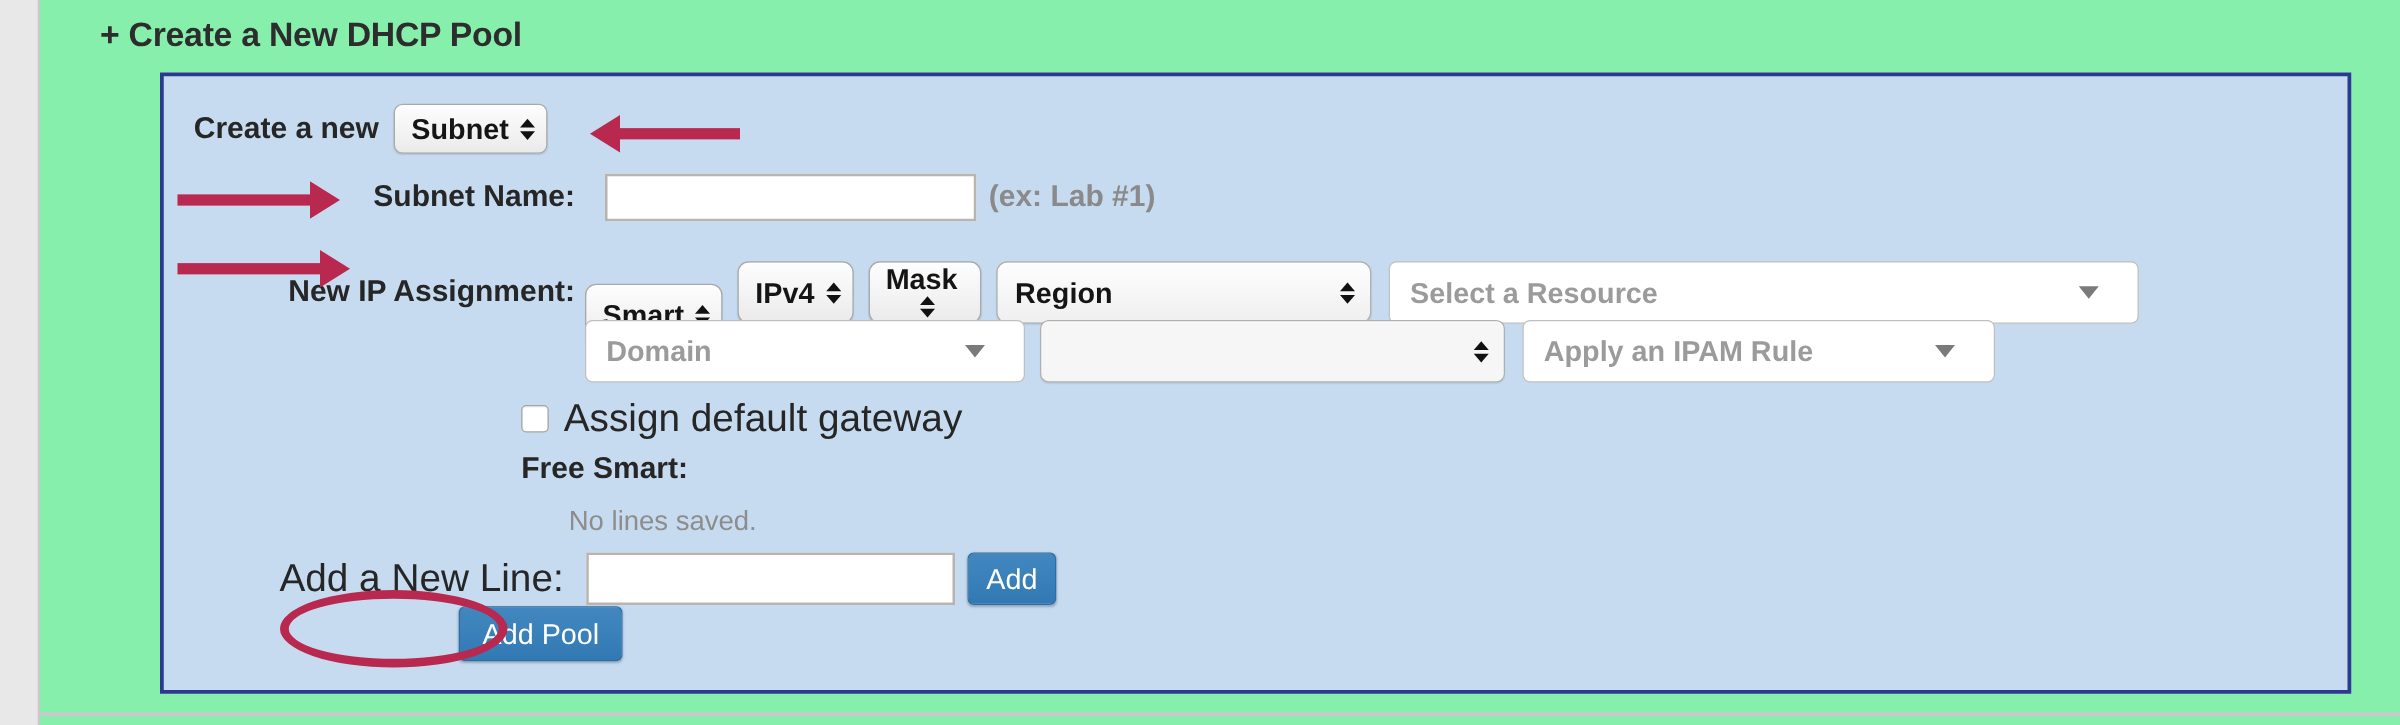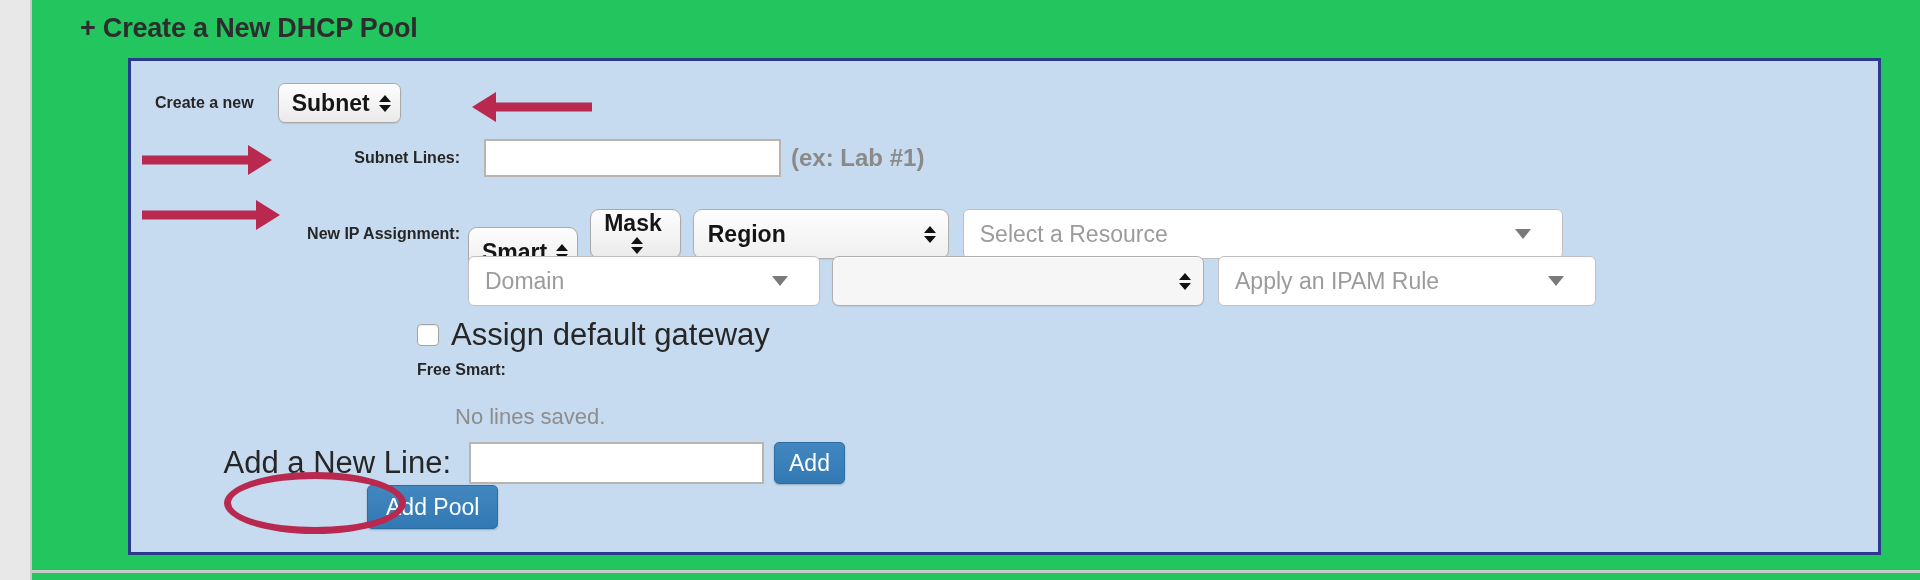--- a/index.html
+++ b/index.html
@@ -27,21 +27,21 @@
     position: absolute;
     left: 30px; top: 0;
     width: 2px; height: 580px;
     background: #c9c9c9;
   }
 
   #content {
     position: absolute;
     left: 32px; top: 0;
     right: 0; bottom: 0;
-    background: #22c55e;
+    background: #86efac;
   }
 
   #section-heading {
     position: absolute;
     left: 48px;
     top: 13px;
     font-size: 27px;
     font-weight: bold;
     color: #2d2d2d;
     letter-spacing: -0.2px;
@@ -56,21 +56,21 @@
     width: 1753px;
     height: 497px;
     background: #c7dbf0;
     border: 3px solid #2b3a8c;
     box-sizing: border-box;
   }
 
   .row { position: absolute; display: flex; align-items: center; }
 
   .lbl-bold {
-    font-size: 16px;
+    font-size: 24px;
     font-weight: bold;
     color: #262626;
     white-space: nowrap;
   }
   .lbl-plain {
     font-size: 31px;
     font-weight: normal;
     color: #262626;
     white-space: nowrap;
   }
@@ -133,21 +133,21 @@
     display: inline-flex;
     align-items: center;
     justify-content: space-between;
     background: #ffffff;
     border: 1px solid #c0c0c0;
     border-radius: 6px;
     height: 46px;
     box-sizing: border-box;
     padding: 0 31px 0 16px;
     font-size: 23px;
-    font-weight: normal;
+    font-weight: bold;
     color: #9b9b9b;
     white-space: nowrap;
     cursor: default;
   }
   .chev {
     width: 0; height: 0;
     border-left: 8px solid transparent;
     border-right: 8px solid transparent;
     border-top: 10px solid #7a7a7a;
     margin-left: 12px;
@@ -249,56 +249,63 @@
 <div id="page-gutter-rule"></div>
 
 <div id="content">
 
   <div id="section-heading">+ Create a New DHCP Pool</div>
 
   <div id="form-panel">
 
     <div class="row" style="left:24px; top:22px;">
       <span class="lbl-bold">Create a new</span>
-      <span class="popup" style="margin-left:24px;">
+      <span class="popup" style="margin-left:12px;">
         <span class="ptext">Subnet</span>
         <span class="arrows">
             <i class="up"></i>
             <i class="down"></i>
           </span>
       </span>
     </div>
 
     <div class="row" style="left:24px; top:78px; width:1700px;">
-      <span class="lbl-bold" style="width:305px; text-align:right; display:inline-block;">Subnet Lines:</span>
+      <span class="lbl-bold" style="width:305px; text-align:right; display:inline-block;">Subnet Name:</span>
       <input class="txt-input" type="text" style="margin-left: 24px; width: 297px;" placeholder="">
       <span class="hint" style="margin-left:10px;">(ex: Lab #1)</span>
     </div>
 
     <div class="row" style="left:24px; top:130px; width:1700px;">
       <span class="lbl-bold" style="width:305px; text-align:right; display:inline-block;">New IP Assignment:</span>
 
       <span class="popup" style="margin-left:8px; height:50px; border-radius:9px;margin-top:36px;">
         <span class="ptext">Smart</span>
         <span class="arrows">
             <i class="up"></i>
             <i class="down"></i>
           </span>
       </span>
 
+      <span class="popup" style="margin-left:12px; height:50px; border-radius:9px;">
+        <span class="ptext">IPv4</span>
+        <span class="arrows">
+            <i class="up"></i>
+            <i class="down"></i>
+          </span>
+      </span>
 
       <span class="popup" style="margin-left:12px; height:50px; border-radius:9px;flex-direction:column;">
         <span class="ptext">Mask</span>
         <span class="arrows">
             <i class="up"></i>
             <i class="down"></i>
           </span>
       </span>
 
-      <span class="popup-wide" style="margin-left:12px; width:256px; height:50px; border-radius:9px;">
+      <span class="popup-wide" style="margin-left:12px; width:300px; height:50px; border-radius:9px;">
         <span>Region</span>
         <span class="arrows">
             <i class="up"></i>
             <i class="down"></i>
           </span>
       </span>
 
       <span class="select-flat" style="margin-left:14px; width:600px; height:50px;">
         <span>Select a Resource</span>
         <span class="chev"></span>

